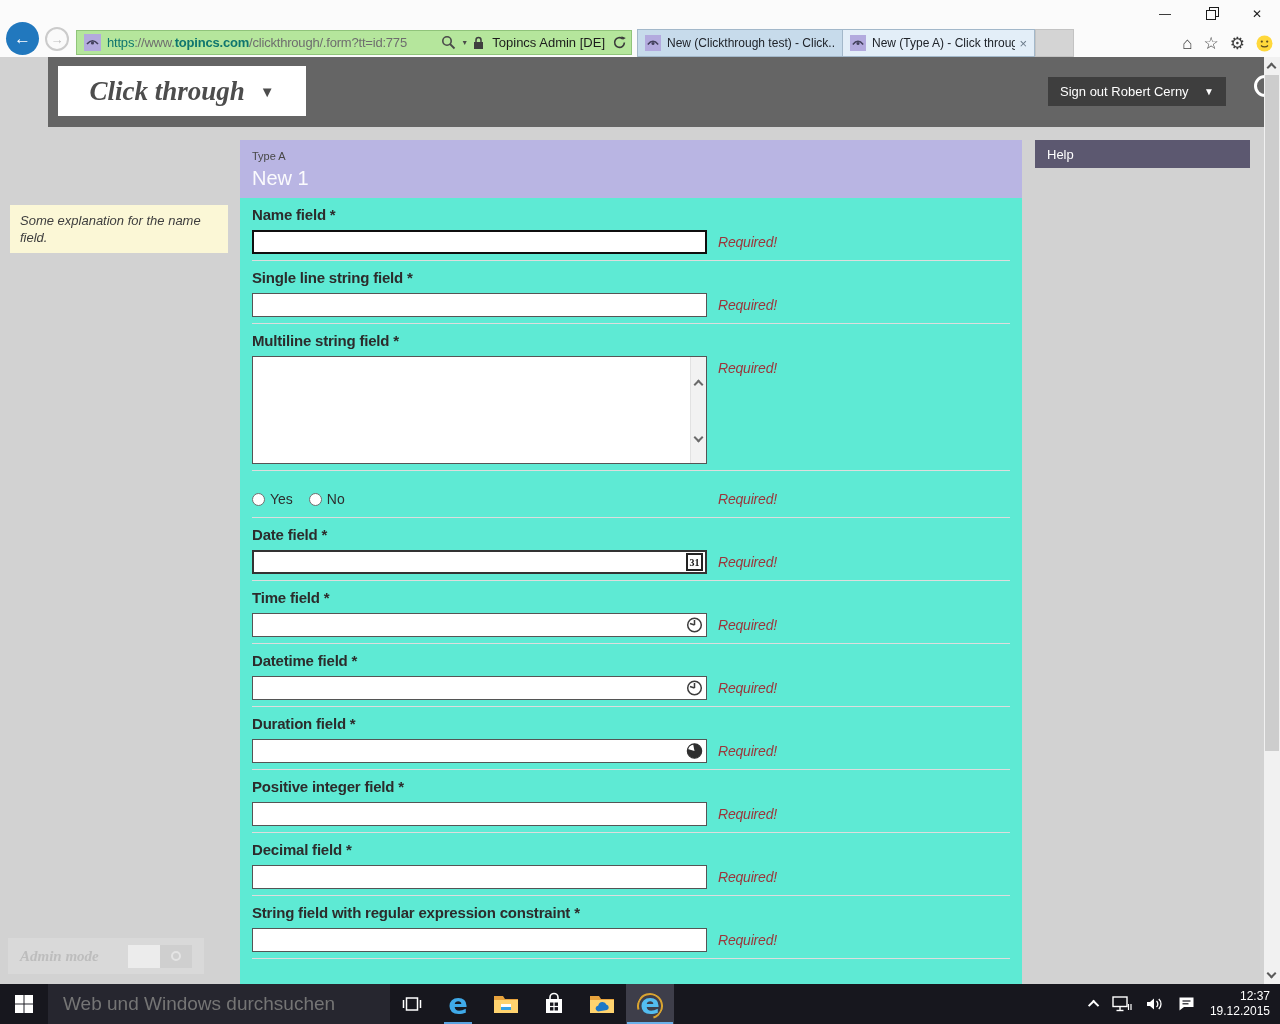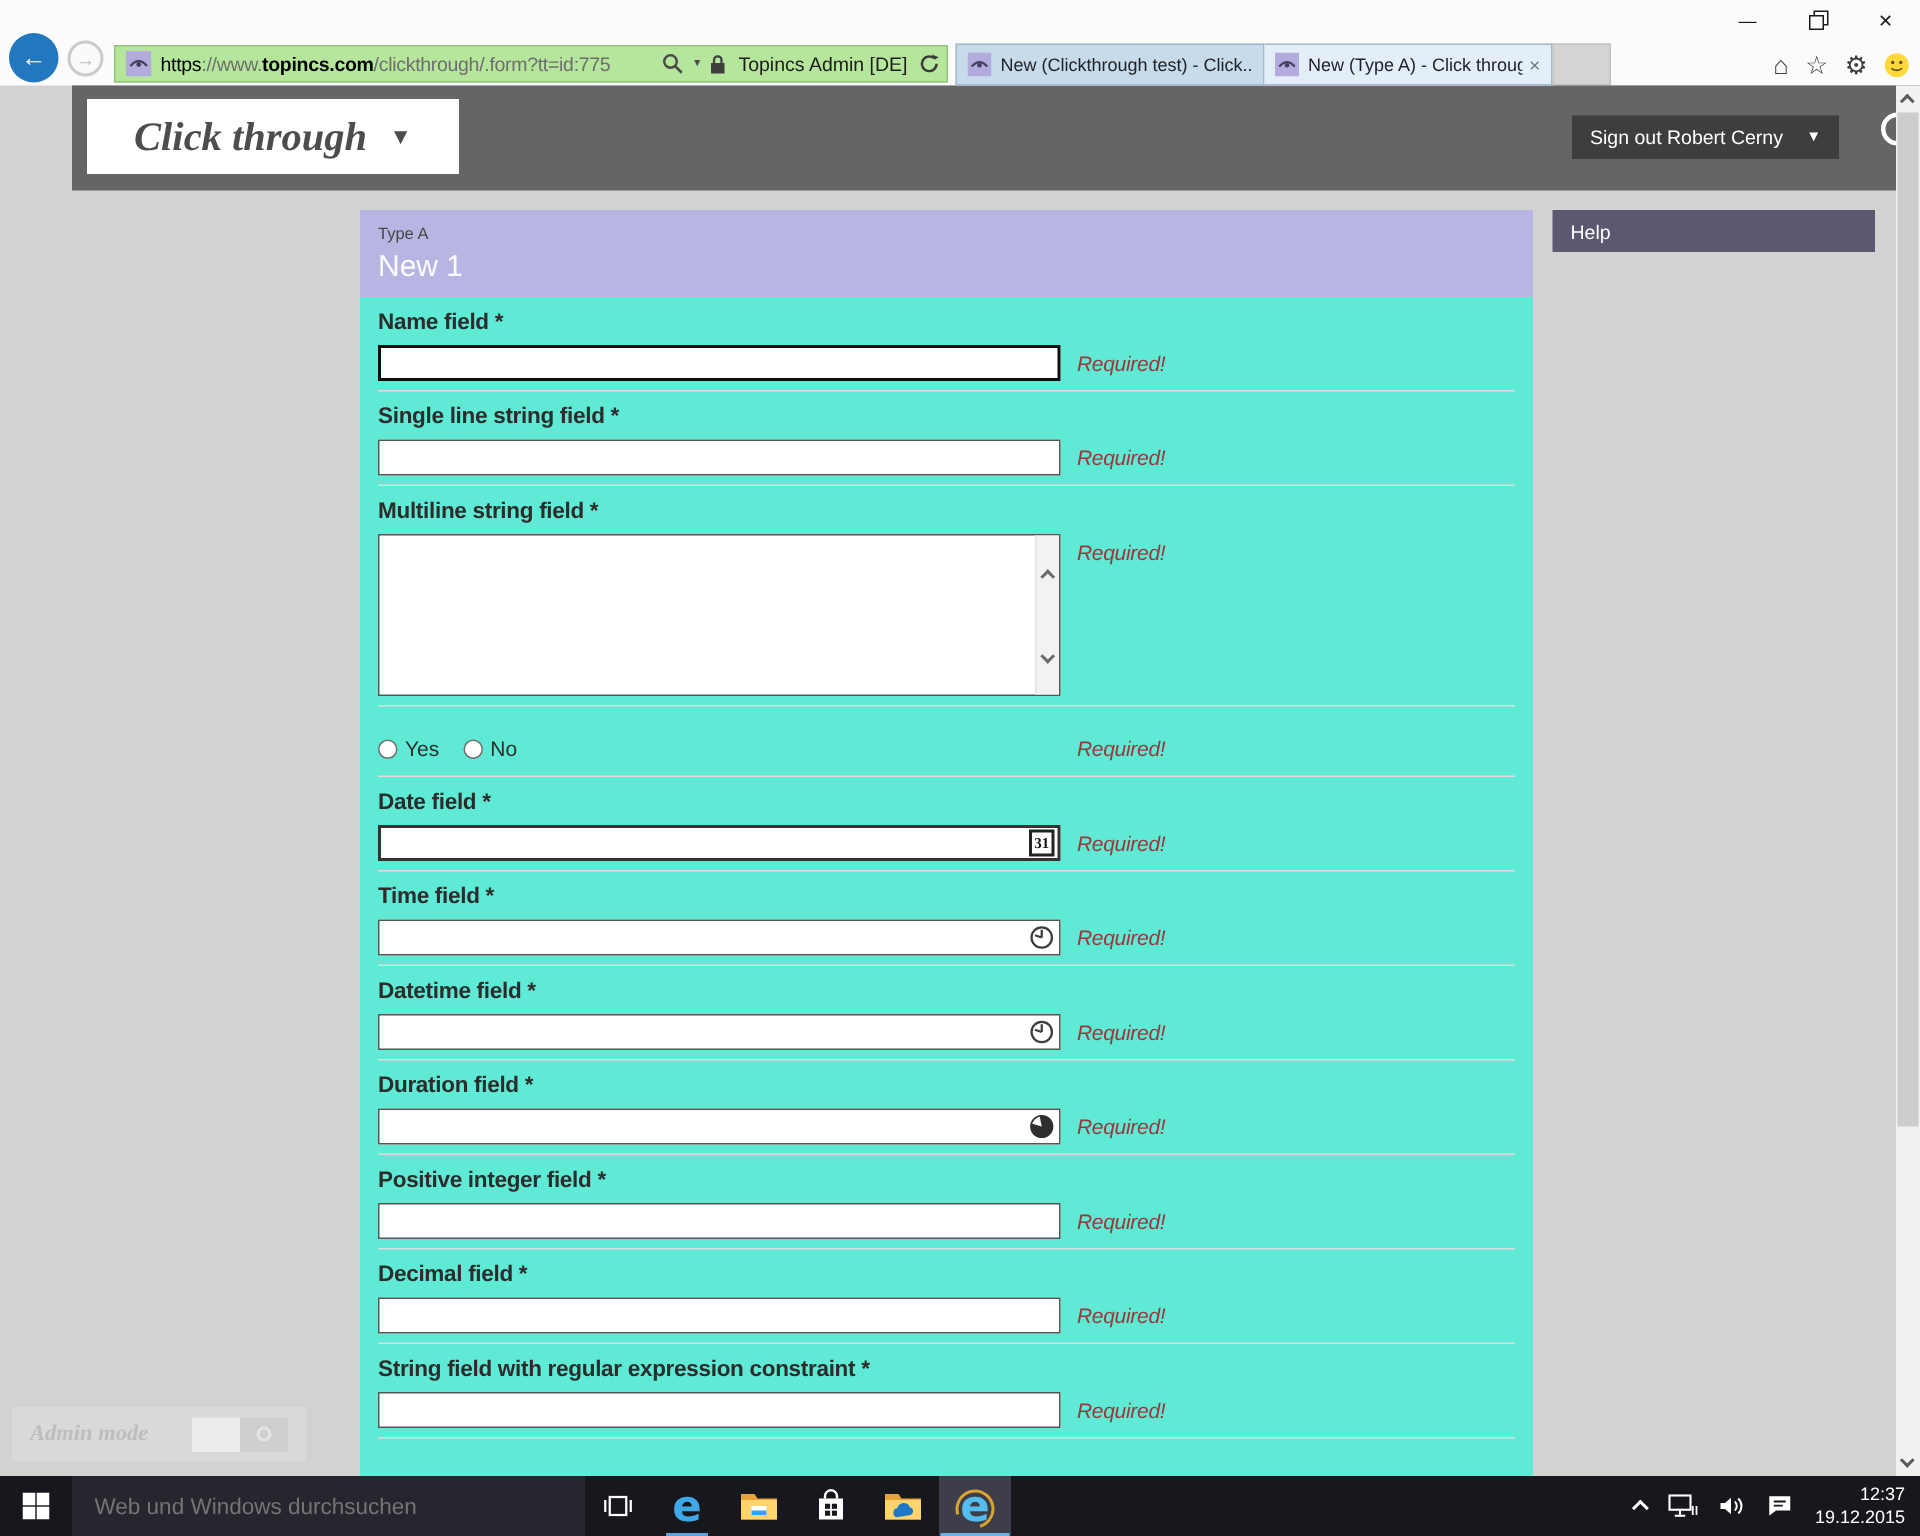--- a/index.html
+++ b/index.html
@@ -17,21 +17,21 @@
 
   .navbar{position:absolute;left:0;top:28px;width:100%;height:29px;background:#fbfbfb;}
   .back-btn{position:absolute;left:6px;top:22px;width:33px;height:33px;border-radius:50%;background:#2178be;
             color:#fff;display:flex;align-items:center;justify-content:center;font-size:17px;font-weight:bold;z-index:6;}
   .fwd-btn{position:absolute;left:45px;top:27px;width:24px;height:24px;border-radius:50%;border:2px solid #cbcbcb;
            background:#fafafa;color:#bdbdbd;display:flex;align-items:center;justify-content:center;font-size:13px;z-index:5;}
   .addrbar{position:absolute;left:76px;top:30px;width:556px;height:25px;background:#b5e69c;border:1px solid #90c47a;
            display:flex;align-items:center;padding:0 5px;}
   .favicon{margin:0 6px 0 2px;flex:none;}
   .url{font-size:13px;white-space:nowrap;overflow:hidden;flex:1;letter-spacing:-0.2px;}
-  .u-dark{color:#000000}.u-muted{color:#6e6e6e}.u-bold{font-weight:bold}
+  .u-dark{color:#0f766e}.u-muted{color:#6e6e6e}.u-bold{font-weight:bold}
   .addr-right{display:flex;align-items:center;gap:5px;margin-left:4px;flex:none;}
   .addr-caret{font-size:7px;color:#4a4a4a;}
   .cert{font-size:13px;color:#1c1c1c;white-space:nowrap;margin:0 3px;}
 
   .tab-strip{position:absolute;left:637px;top:29px;height:28px;display:flex;z-index:2;}
   .tab{height:28px;display:flex;align-items:center;padding:0 7px;border:1px solid #a3b8ca;background:#c7dbeb;}
   .tab:nth-child(1){width:206px;}
   .tab:nth-child(2){width:192px;border-left:none;}
   .tab.active{background:#e3eef8;}
   .tab .favicon{margin:0 6px 0 0;}
@@ -96,21 +96,21 @@
   .pg-scroll{position:absolute;right:0;top:57px;width:16px;height:927px;background:#f1f1f1;}
   .pg-thumb{position:absolute;left:1px;top:18px;width:14px;height:676px;background:#cdcdcd;}
   .pg-chev{position:absolute;left:4px;width:7px;height:7px;border-left:2px solid #5a5a5a;border-top:2px solid #5a5a5a;}
   .pg-chev.up{top:7px;transform:rotate(45deg);}
   .pg-chev.down{bottom:7px;transform:rotate(225deg);}
 
   
   .taskbar{position:absolute;left:0;bottom:0;width:100%;height:40px;background:#17171e;display:flex;align-items:stretch;}
   .start-btn{width:48px;display:flex;align-items:center;justify-content:center;flex:none;}
   .tb-search{width:342px;background:#26262f;display:flex;align-items:center;padding:0 13px;flex:none;}
-  .tb-search input{background:transparent;border:none;color:#9e9e9e;font-size:15px;width:100%;outline:none;
+  .tb-search input{background:transparent;border:none;color:#9e9e9e;font-size:19px;width:100%;outline:none;
                    font-family:"Liberation Sans",sans-serif;}
   .tb-slot{width:48px;display:flex;align-items:center;justify-content:center;position:relative;flex:none;}
   .tb-slot.tv{width:44px;}
   .tb-slot.running::after{content:'';position:absolute;bottom:0;left:10px;right:10px;height:2px;background:#5aa3e0;}
   .tb-slot.active{background:#3e3e4a;}
   .tb-slot.active::after{content:'';position:absolute;bottom:0;left:1px;right:1px;height:2px;background:#6ab1ea;}
   .e-glyph{font-size:29px;font-weight:bold;color:#3fa9e8;line-height:30px;font-family:"DejaVu Sans",sans-serif;}
   .ie-wrap{position:relative;width:34px;height:34px;display:flex;align-items:center;justify-content:center;}
   .ie-e{font-size:29px;font-weight:bold;color:#53bdf0;line-height:30px;font-family:"DejaVu Sans",sans-serif;}
   .ie-ring{position:absolute;width:26px;height:26px;left:4px;top:6px;border:2px solid #d9a430;border-radius:50%;
@@ -210,20 +210,21 @@
         <circle cx="15" cy="14" r="9.5" fill="none" stroke="#fff" stroke-width="3"></circle>
         <line x1="21.5" y1="20.5" x2="31" y2="30" stroke="#fff" stroke-width="3.5" stroke-linecap="round"></line>
       </svg>
   </div>
 
   <div class="banner">
     <div class="banner-type">Type A</div>
     <div class="banner-title">New 1</div>
   </div>
   <div class="help-bar">Help</div>
+  <div class="note">Some explanation for the name field.</div>
 
   <div class="main-col">
     <div>
         <div class="frow">
           <div class="flabel">Name field *</div>
           <div class="fline">
             <div class="fctrl"><input class="tinput focused" style=""></div>
             <div class="req">Required!</div>
           </div>
         </div>

